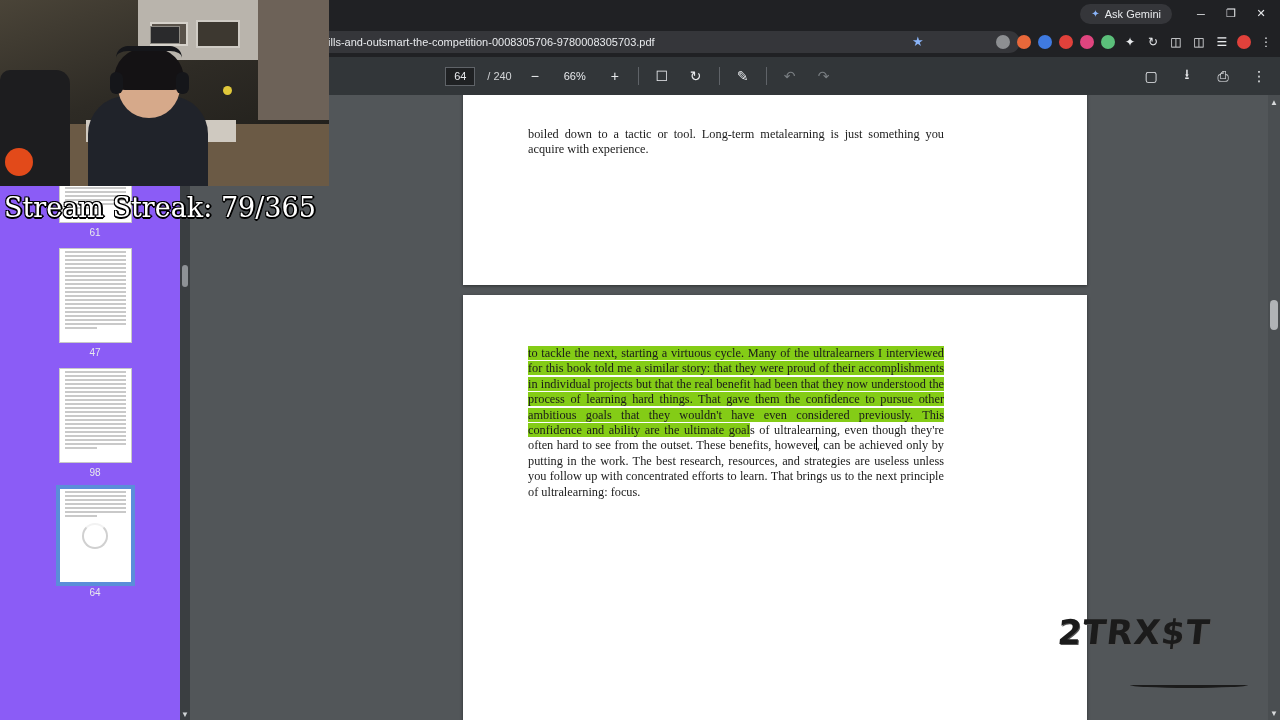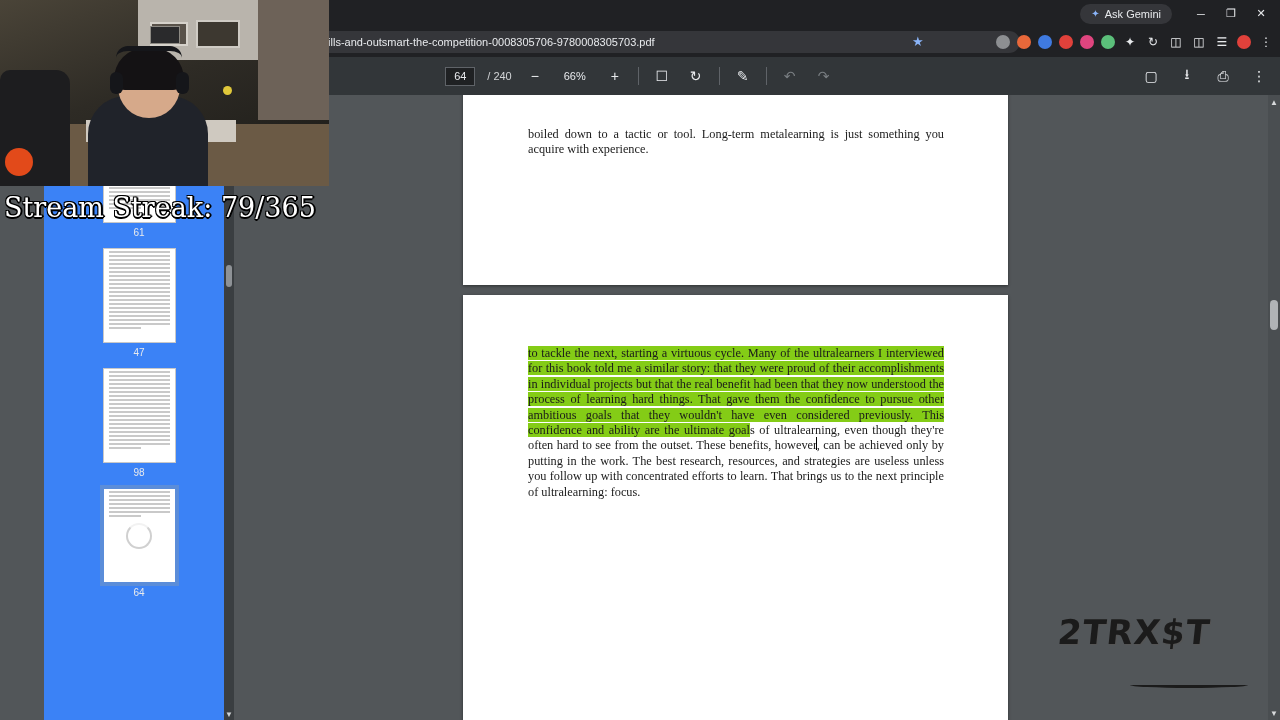--- a/index.html
+++ b/index.html
@@ -79,21 +79,21 @@
   .zoomval { color: #e8eaed; font-size: 11px; width: 34px; text-align: center; }
   .sep { width: 1px; height: 18px; background: #5f6368; }
   .pdf-tb-right {
     position: absolute; right: 10px; top: 0; height: 38px;
     display: flex; align-items: center; gap: 14px;
   }
 
   
   .thumb-rail {
     position: absolute; top: 38px; left: 0; width: 190px; height: 625px;
-    background: #3b82f6; overflow: hidden; margin-left: 44px;
+    background: #8b5cf6; overflow: hidden;
   }
   .thumb-wrap { position: relative; width: 190px; }
   .thumb {
     width: 73px; height: 95px; background: #ffffff; margin: 0 auto;
     border: 1px solid #c8c8c8; position: relative; overflow: hidden;
   }
   .thumb.sel { outline: 3px solid #5b8dd9; border-color: #5b8dd9; }
   .thumb .ln { height: 2px; background: #c9c9c9; margin: 2px 5px; }
   .thumb .ln.short { width: 32px; }
   .thumb-label { text-align: center; color: #e8eaed; font-size: 10px; margin-top: 4px; }
@@ -111,21 +111,21 @@
     background: #8e9296; border-radius: 3px;
   }
   .rail-arrow {
     position: absolute; right: 0; width: 10px; height: 12px; color: #cfd2d4;
     font-size: 8px; display: flex; align-items: center; justify-content: center;
   }
 
   
   .page-area { position: absolute; top: 38px; left: 190px; width: 1090px; height: 625px; overflow: hidden; }
   .page {
-    position: absolute; left: 273px; width: 545px; background: #ffffff;
+    position: absolute; left: 273px; width: 624px; background: #ffffff;
     box-shadow: 0 1px 3px rgba(0,0,0,.45);
   }
   .page-top { top: -40px; height: 230px; }
   .page-bottom { top: 200px; height: 520px; }
   .ptext {
     position: absolute; left: 65px; width: 416px;
     font-family: "Liberation Serif", serif;
     font-size: 12.3px; line-height: 15.4px; color: #1a1a1a;
     text-align: justify;
   }

